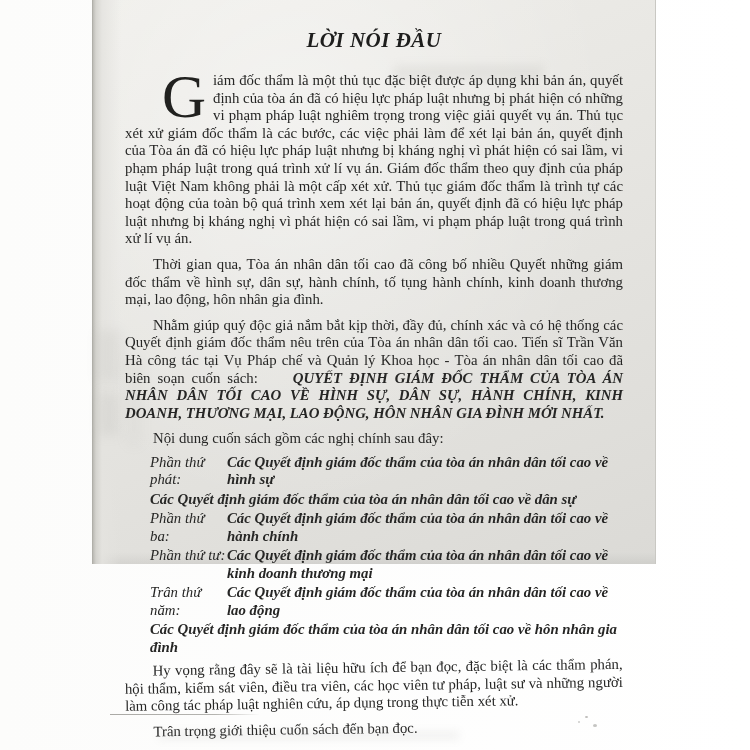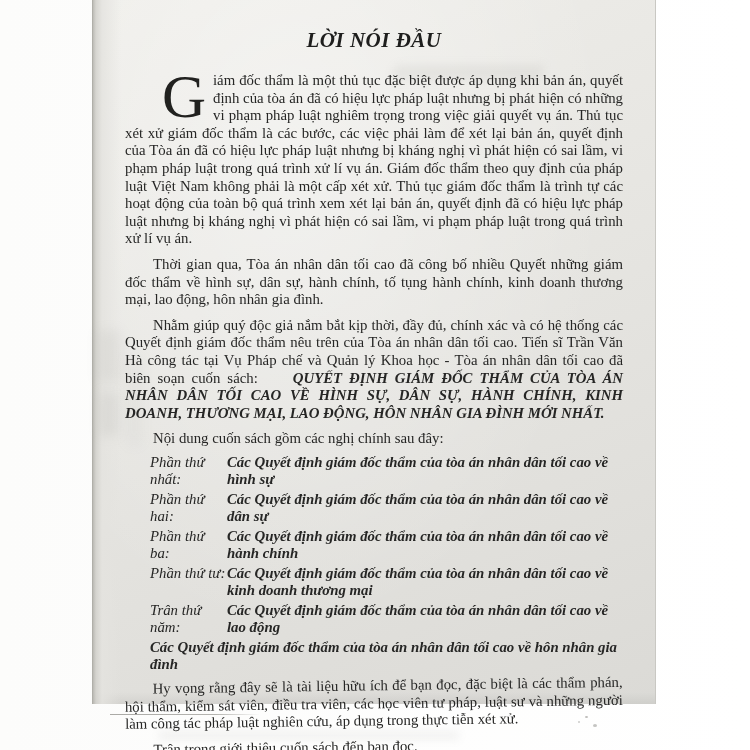--- a/index.html
+++ b/index.html
@@ -4,21 +4,21 @@
 <style>
   html,body{margin:0;padding:0;}
   body{
     width:750px;height:750px;overflow:hidden;
     background:#fdfdfd;
     font-family:"Liberation Serif","DejaVu Serif",serif;
   }
   .photo{position:relative;width:750px;height:750px;background:linear-gradient(90deg,#fcfcfb 0%,#ffffff 100%);}
   
   .page{
-    position:absolute;left:93px;top:0;width:562px;height:704px;
+    position:absolute;left:93px;top:0;width:562px;height:564px;
     background:
       radial-gradient(ellipse at 35% 22%, rgba(255,255,255,0.40), rgba(255,255,255,0) 62%),
       linear-gradient(0deg, rgba(0,0,0,0.055), rgba(0,0,0,0) 12px),
       linear-gradient(158deg,#efeeea 0%,#e8e7e3 38%,#e1e0dc 72%,#dbdad6 100%);
     border-right:1px solid #c9c8c3;
     box-shadow:-1px 0 0 #b0afa9;
   }
   .edge-left{
     position:absolute;left:0;top:0;bottom:0;width:30px;
     background:linear-gradient(90deg,#b4b3ad 0px,#d2d1cc 3px,#e4e3df 9px,rgba(228,227,223,0) 28px);
@@ -89,25 +89,24 @@
       <p><span class="dropcap">G</span><span>iám đốc thẩm là một thủ tục đặc biệt được áp dụng khi bản án, quyết định của tòa án đã có hiệu lực pháp luật nhưng bị phát hiện có những vi phạm pháp luật nghiêm trọng trong việc giải quyết vụ án. Thủ tục xét xử giám đốc thẩm là các bước, các việc phải làm để xét lại bản án, quyết định của Tòa án đã có hiệu lực pháp luật nhưng bị kháng nghị vì phát hiện có sai lầm, vi phạm pháp luật trong quá trình xử lí vụ án. Giám đốc thẩm theo quy định của pháp luật Việt Nam không phải là một cấp xét xử. Thủ tục giám đốc thẩm là trình tự các hoạt động của toàn bộ quá trình xem xét lại bản án, quyết định đã có hiệu lực pháp luật nhưng bị kháng nghị vì phát hiện có sai lầm, vi phạm pháp luật trong quá trình xử lí vụ án.</span></p>
 
       <p class="indent">Thời gian qua, Tòa án nhân dân tối cao đã công bố nhiều Quyết những giám đốc thẩm về hình sự, dân sự, hành chính, tố tụng hành chính, kinh doanh thương mại, lao động, hôn nhân gia đình.</p>
 
       <p class="indent"><span>Nhằm giúp quý độc giả nắm bắt kịp thời, đầy đủ, chính xác và có hệ thống các Quyết định giám đốc thẩm nêu trên của Tòa án nhân dân tối cao. Tiến sĩ Trần Văn Hà công tác tại Vụ Pháp chế và Quản lý Khoa học - Tòa án nhân dân tối cao đã biên soạn cuốn sách: </span><span class="booktitle">QUYẾT ĐỊNH GIÁM ĐỐC THẨM CỦA TÒA ÁN NHÂN DÂN TỐI CAO VỀ HÌNH SỰ, DÂN SỰ, HÀNH CHÍNH, KINH DOANH, THƯƠNG MẠI, LAO ĐỘNG, HÔN NHÂN GIA ĐÌNH MỚI NHẤT.</span></p>
 
       <p class="indent contents-line">Nội dung cuốn sách gồm các nghị chính sau đây:</p>
 
       <div class="toc">
         <div class="row">
-          <span class="lab">Phần thứ nhất:</span>
+          <span class="lab">Phần thứ phát:</span>
           <span class="txt">Các Quyết định giám đốc thẩm của tòa án nhân dân tối cao về hình sự</span>
         </div>
         <div class="row">
-          <span class="lab">Phần thứ hai:</span>
           <span class="txt">Các Quyết định giám đốc thẩm của tòa án nhân dân tối cao về dân sự</span>
         </div>
         <div class="row">
           <span class="lab">Phần thứ ba:</span>
           <span class="txt">Các Quyết định giám đốc thẩm của tòa án nhân dân tối cao về hành chính</span>
         </div>
         <div class="row">
           <span class="lab">Phần thứ tư:</span>
           <span class="txt">Các Quyết định giám đốc thẩm của tòa án nhân dân tối cao về kinh doanh thương mại</span>
         </div>

